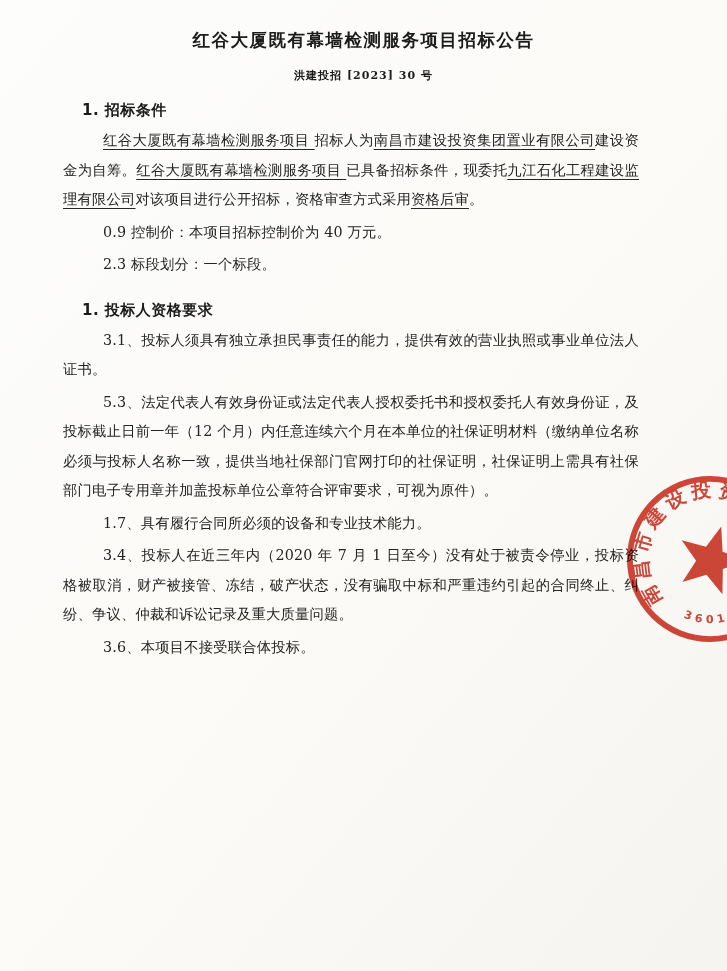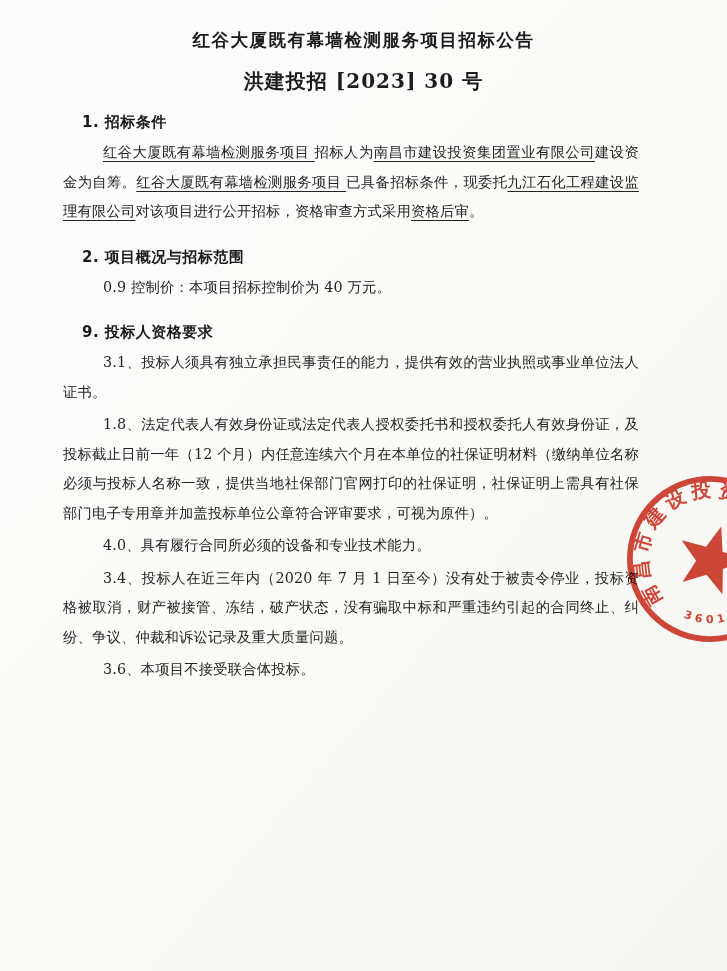--- a/index.html
+++ b/index.html
@@ -20,21 +20,21 @@
     margin: 0;
     padding-top: 28px;
     font-size: 17.5px;
     font-weight: bold;
     text-align: center;
     letter-spacing: 1.5px;
     color: #1c1c1c;
   }
   .doc-number {
     margin: 16px 0 0 0;
-    font-size: 20px;
+    font-size: 11px;
     font-weight: bold;
     text-align: center;
     letter-spacing: 1px;
     color: #1c1c1c;
   }
   .doc-body {
     margin: 18px 72px 0 63px;
     text-align: justify;
   }
   h3.sec-heading {
@@ -76,26 +76,26 @@
 <body>
 
 <div class="page">
 
   <h1 class="title">红谷大厦既有幕墙检测服务项目招标公告</h1>
   <h2 class="doc-number">洪建投招 [2023] 30 号</h2>
 
   <main class="doc-body" id="doc-body">
       <h3 class="sec-heading">1. 招标条件</h3>
       <p class="para"><span class="u">红谷大厦既有幕墙检测服务项目&nbsp;</span><span>招标人为</span><span class="u">南昌市建设投资集团置业有限公司</span><span>建设资金为自筹。</span><span class="u">红谷大厦既有幕墙检测服务项目&nbsp;</span><span>已具备招标条件，现委托</span><span class="u">九江石化工程建设监理有限公司</span><span>对该项目进行公开招标，资格审查方式采用</span><span class="u">资格后审</span><span>。</span></p>
-      <h3 class="sec-heading">2. 项目概况与招标范围</h3>
       <p class="para"><span>0.9 控制价：本项目招标控制价为 40 万元。</span></p>
-      <h3 class="sec-heading">9. 投标人资格要求</h3>
+      <p class="para"><span>2.3 标段划分：一个标段。</span></p>
+      <h3 class="sec-heading">1. 投标人资格要求</h3>
       <p class="para"><span>3.1、投标人须具有独立承担民事责任的能力，提供有效的营业执照或事业单位法人证书。</span></p>
-      <p class="para"><span>1.8、法定代表人有效身份证或法定代表人授权委托书和授权委托人有效身份证，及投标截止日前一年（12 个月）内任意连续六个月在本单位的社保证明材料（缴纳单位名称必须与投标人名称一致，提供当地社保部门官网打印的社保证明，社保证明上需具有社保部门电子专用章并加盖投标单位公章符合评审要求，可视为原件）。</span></p>
-      <p class="para"><span>4.0、具有履行合同所必须的设备和专业技术能力。</span></p>
+      <p class="para"><span>5.3、法定代表人有效身份证或法定代表人授权委托书和授权委托人有效身份证，及投标截止日前一年（12 个月）内任意连续六个月在本单位的社保证明材料（缴纳单位名称必须与投标人名称一致，提供当地社保部门官网打印的社保证明，社保证明上需具有社保部门电子专用章并加盖投标单位公章符合评审要求，可视为原件）。</span></p>
+      <p class="para"><span>1.7、具有履行合同所必须的设备和专业技术能力。</span></p>
       <p class="para"><span>3.4、投标人在近三年内（2020 年 7 月 1 日至今）没有处于被责令停业，投标资格被取消，财产被接管、冻结，破产状态，没有骗取中标和严重违约引起的合同终止、纠纷、争议、仲裁和诉讼记录及重大质量问题。</span></p>
       <p class="para"><span>3.6、本项目不接受联合体投标。</span></p>
     </main>
 
   <div class="seal">
     <svg viewBox="0 0 200 200" width="178" height="178">
       <defs>
         <path id="sealTopArc" d="M 36.6,129.6 A 70,70 0 1 1 163.4,129.6" fill="none"></path>
         <path id="sealBottomArc" d="M 44.8,146.3 A 72,72 0 0 0 155.2,146.3" fill="none"></path>
       </defs>

